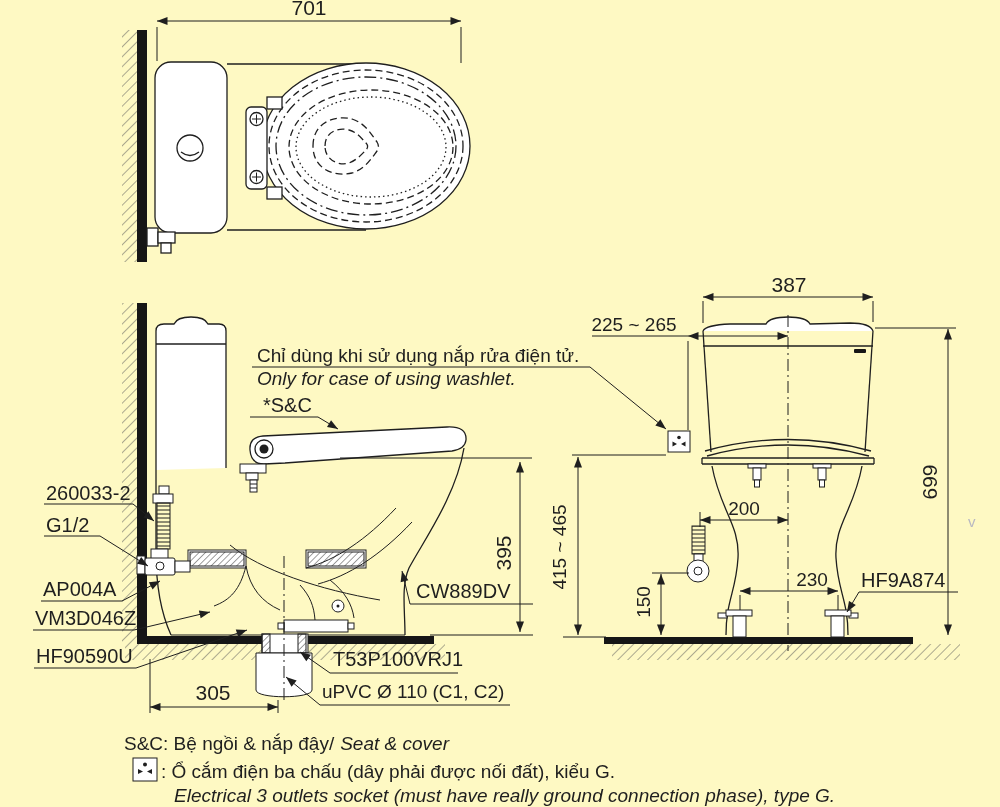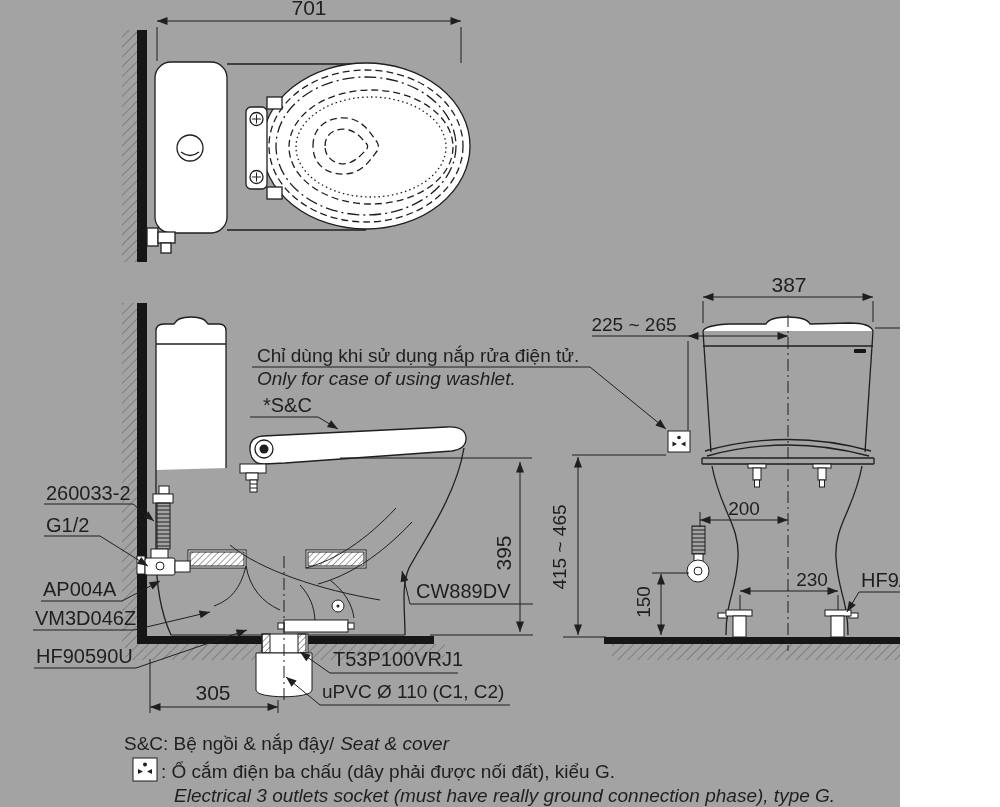--- a/index.html
+++ b/index.html
@@ -1,16 +1,16 @@
 <!DOCTYPE html>
 <html><head>
 <meta charset="utf-8">
 <style>
   html,body{margin:0;padding:0;background:#fff;}
-  .canvas{position:relative;width:900px;height:807px;background:#a3a3a3;overflow:hidden;}
+  .canvas{position:relative;width:1000px;height:807px;background:#fef9c3;overflow:hidden;}
   svg{display:block;}
   .t{font-family:"Liberation Sans","DejaVu Sans",sans-serif;fill:#1f1f1f;}
   .it{font-style:italic;}
   .ln{stroke:#1f1f1f;fill:none;}
   .thin{stroke-width:1;}
   .mid{stroke-width:1.3;}
   .dash{stroke-dasharray:7 4;}
   .dashdot{stroke-dasharray:12 4 2 4;}
   .dot{stroke-dasharray:1.5 3;}
   .blk{fill:#161616;stroke:none;}

